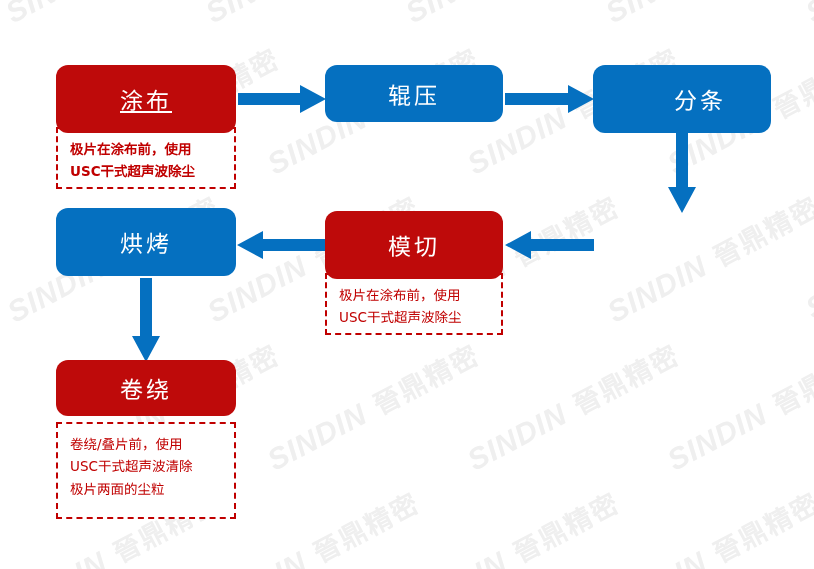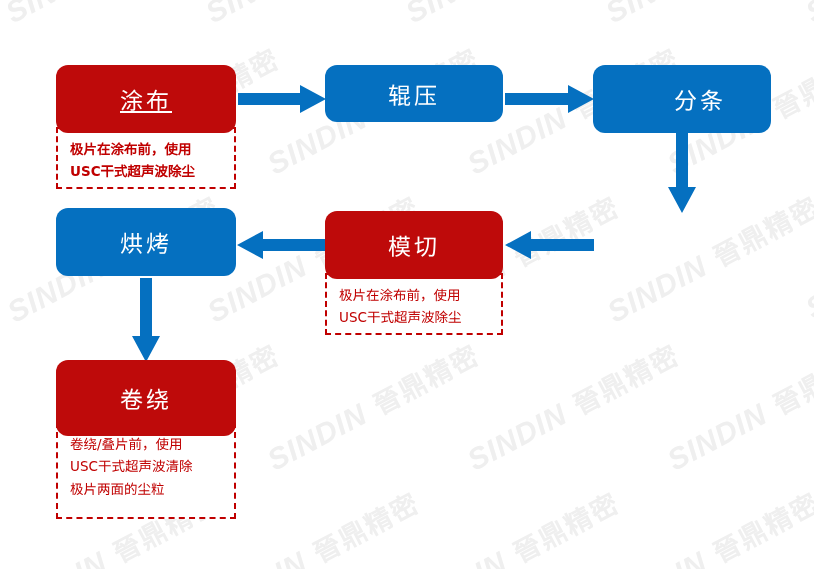--- a/index.html
+++ b/index.html
@@ -187,18 +187,18 @@
 
 
     <div class="node red" style="left:325px; top:211px; width:178px; height:68px;">
       <span>模切</span>
     </div>
 
     <div class="node blue" style="left:56px; top:208px; width:180px; height:68px;">
       <span>烘烤</span>
     </div>
 
-    <div class="node red" style="left:56px; top:360px; width:180px; height:76px;">
+    <div class="node red" style="left:56px; top:360px; width:180px; height:56px;">
       <span>卷绕</span>
     </div>
 
   </div>
 </div>
 
 </body></html>

